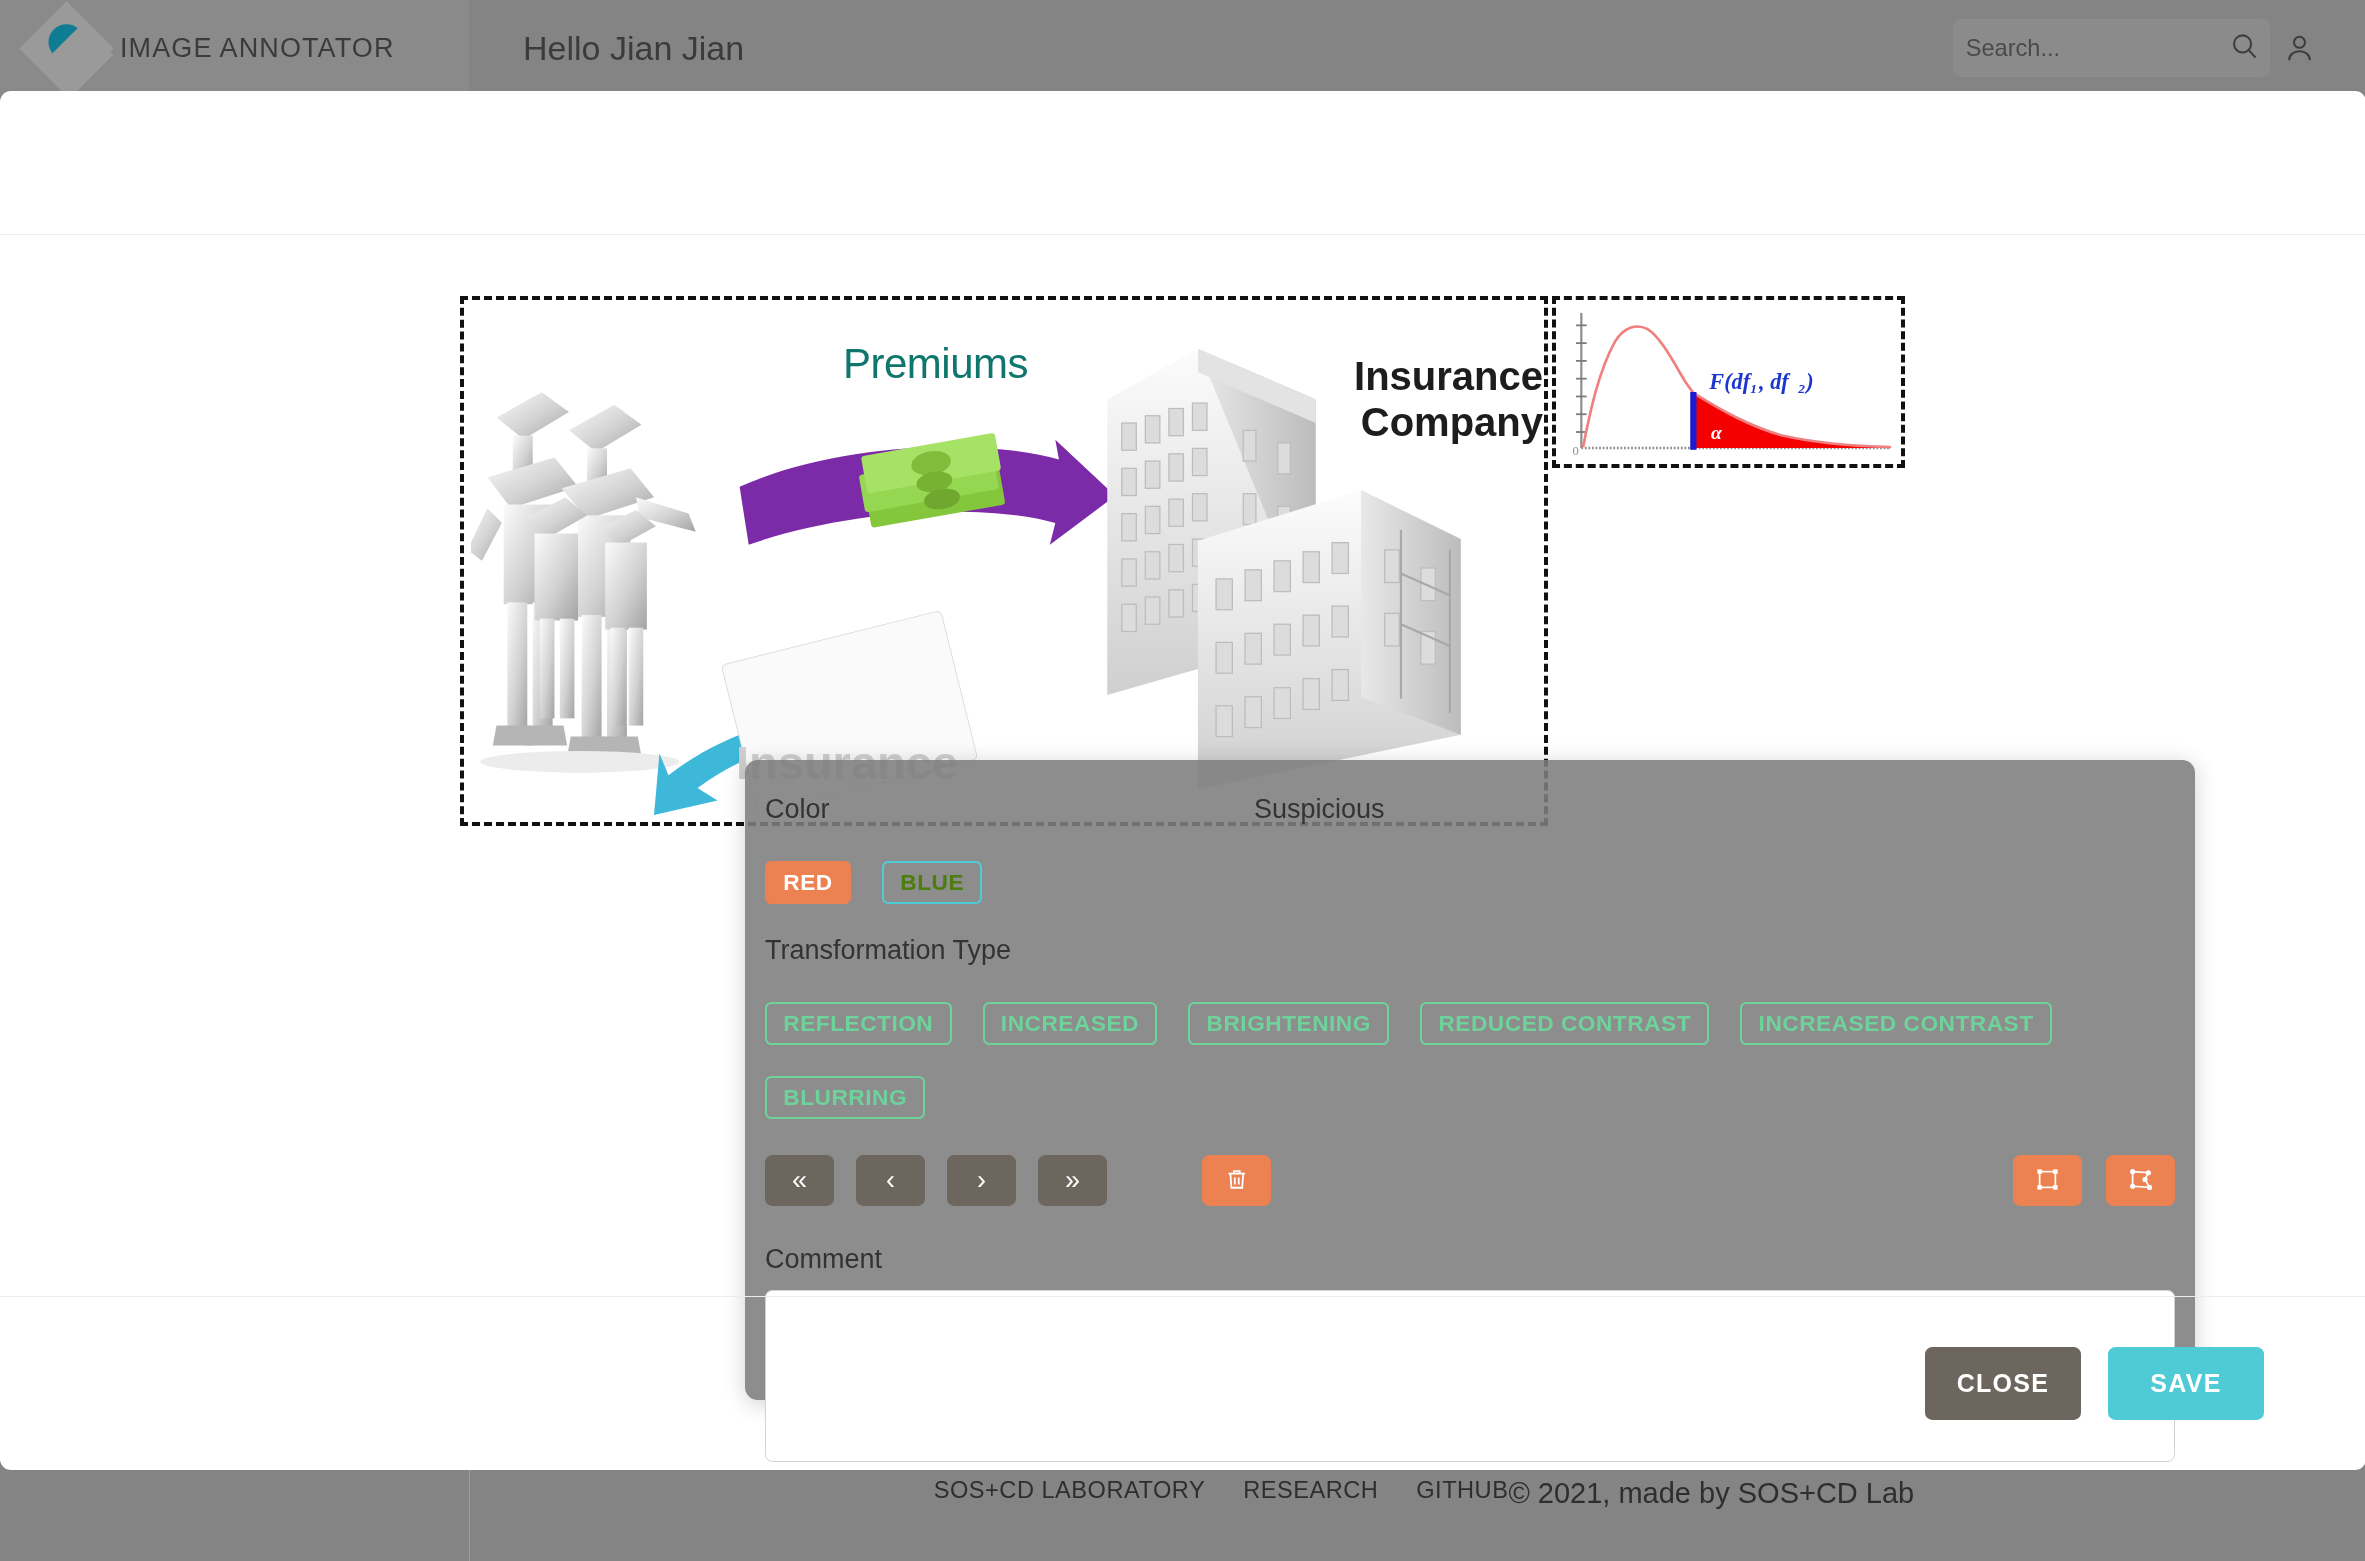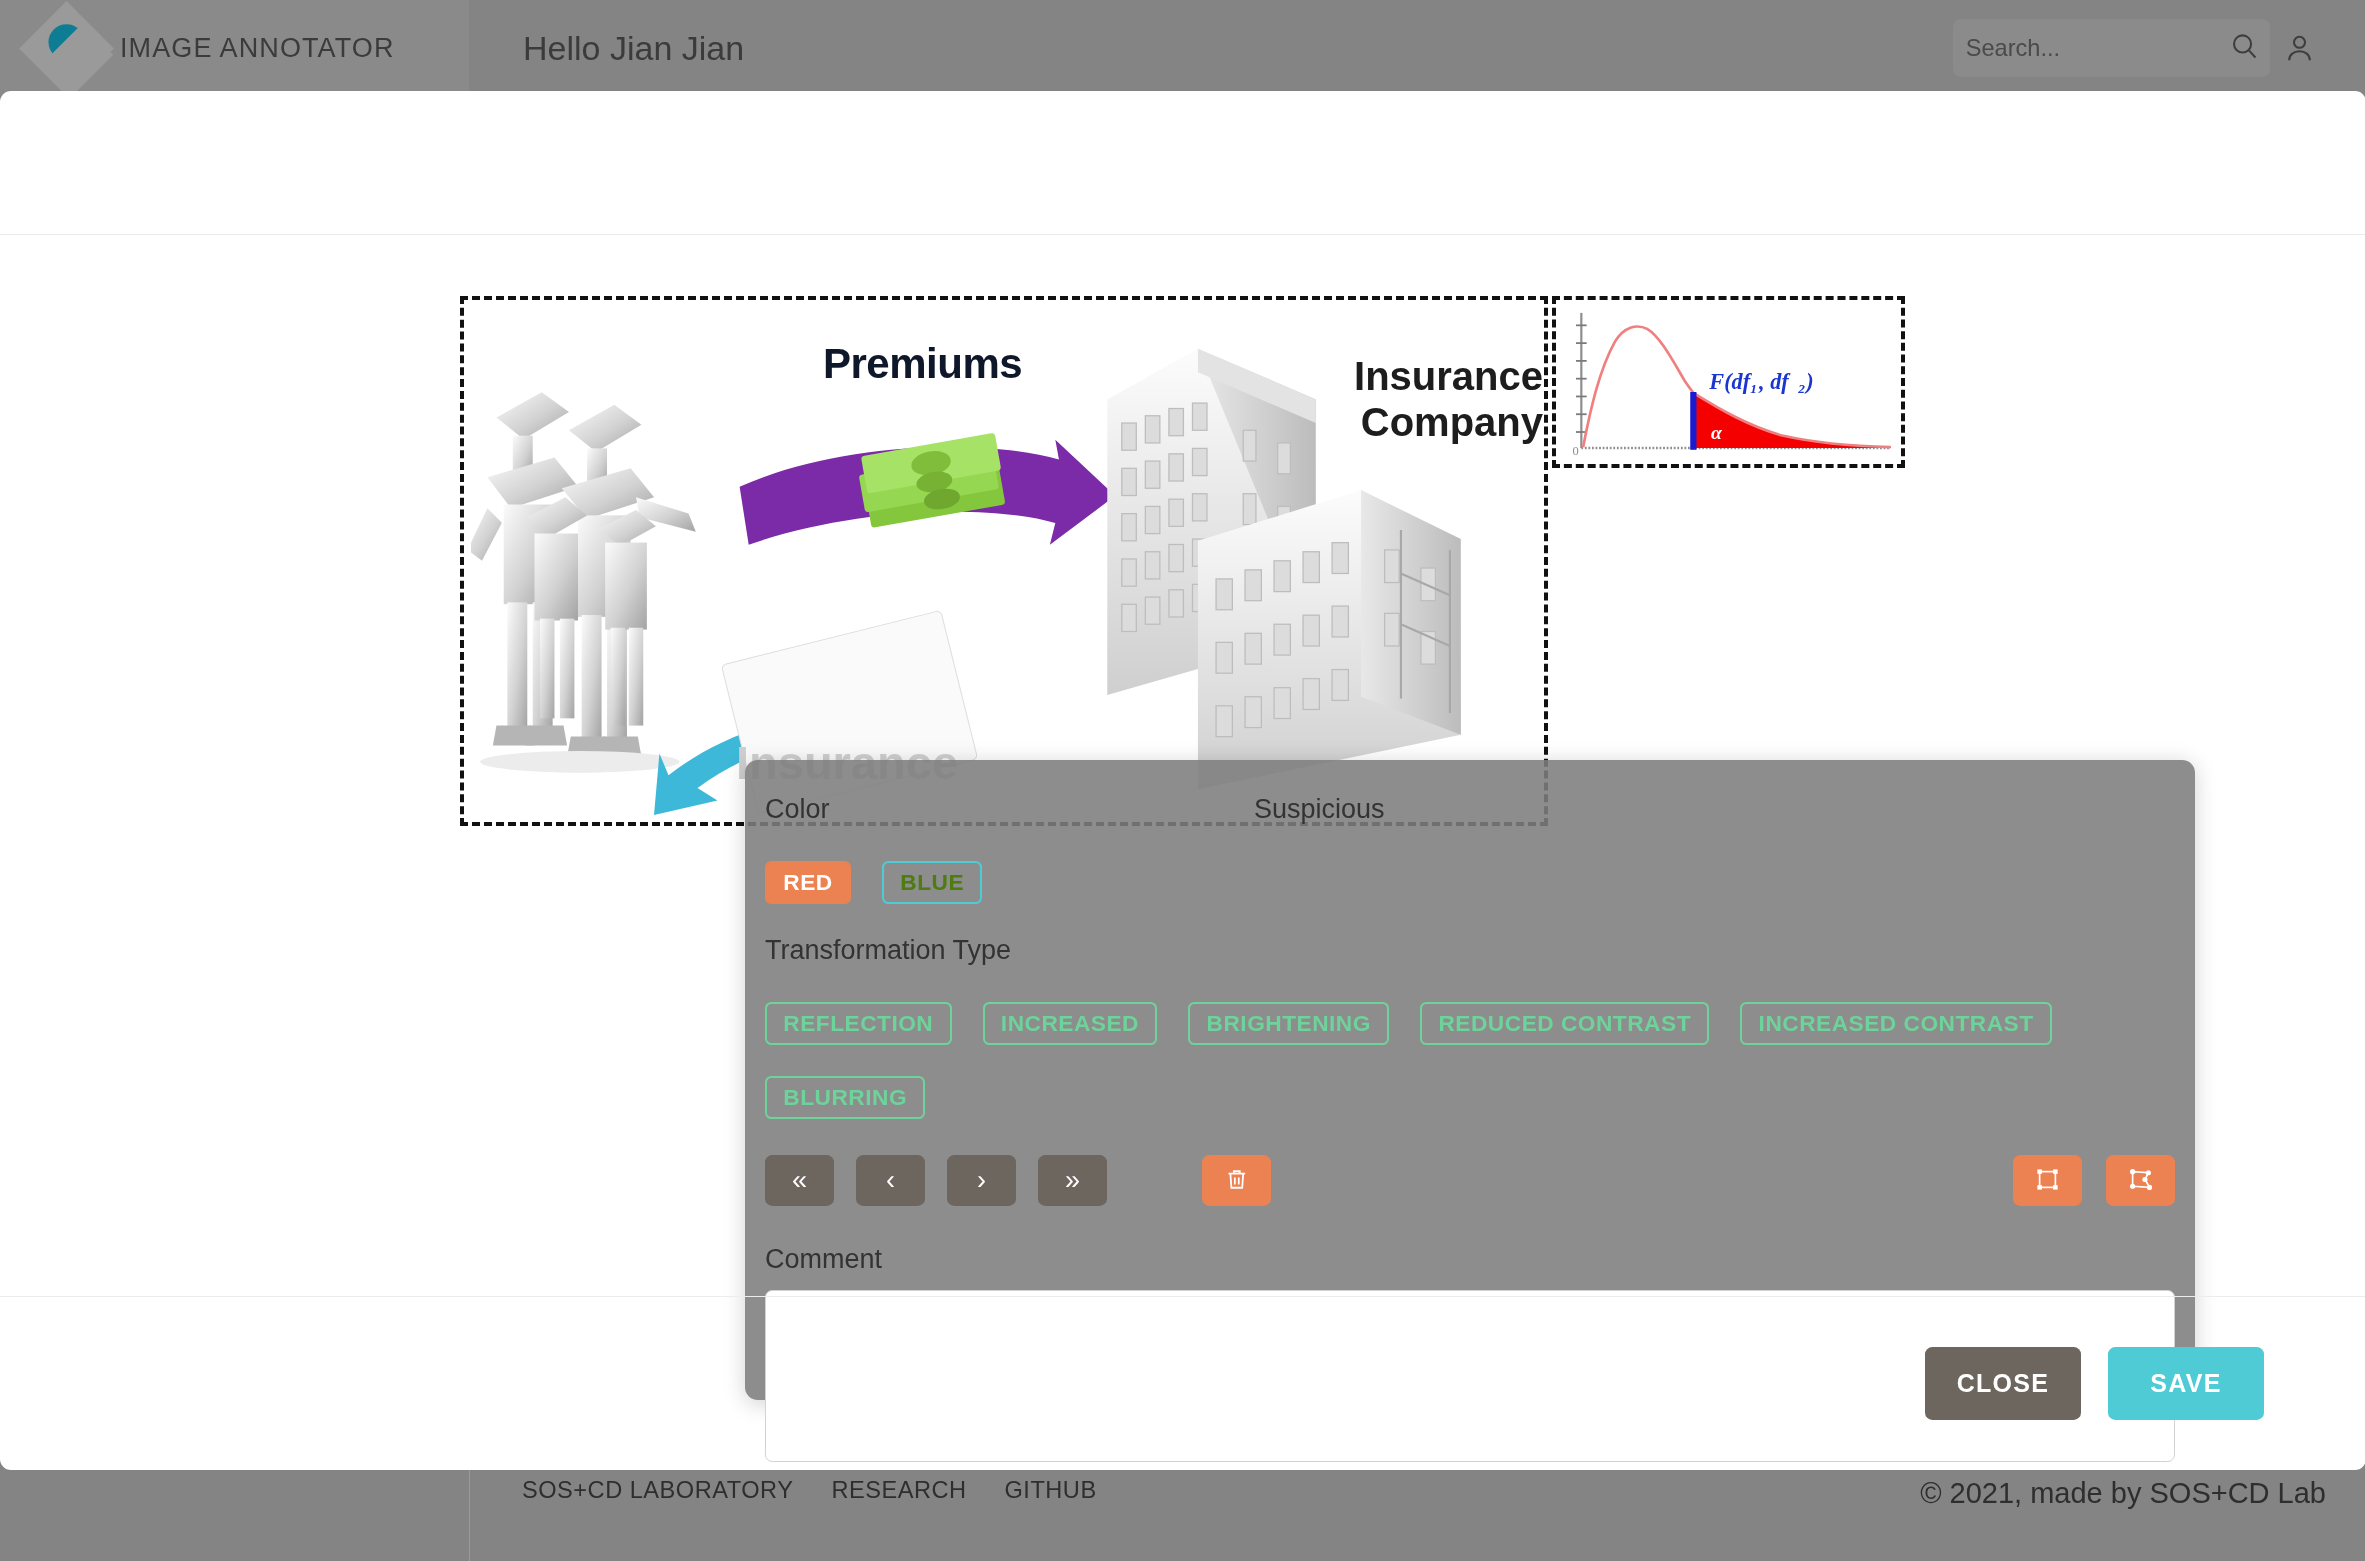--- a/index.html
+++ b/index.html
@@ -77,22 +77,22 @@
   .anno-box {
     position: absolute; border: 4.5px dashed #111; background: #fff;
   }
   .main-anno { left: 460px; top: 60px; width: 1088px; height: 530px; }
   .thumb-anno { left: 1552px; top: 60px; width: 353px; height: 172px; }
 
   
   .ill { position: absolute; inset: 0; overflow: hidden; background: #fff; }
   .people { position: absolute; left: 7.3px; top: 36px; width: 272px; height: 453px; }
   .premiums-txt {
-    position: absolute; left: 359px; top: 40px; font-size: 42px;
-    font-weight: bold; color: #0f172a; letter-spacing: -0.5px;
+    position: absolute; left: 379px; top: 40px; font-size: 42px;
+    font-weight: normal; color: #0f766e; letter-spacing: -0.5px;
   }
   .arrow-purple {
     position: absolute; left: 272px; top: 136px; width: 381px; height: 127px;
   }
   .money {
     position: absolute; left: 394px; top: 131px; width: 154px; height: 109px;
   }
   .building { position: absolute; }
   .insco-txt {
     position: absolute; left: 843px; top: 53px; font-size: 40px; line-height: 1.15;
@@ -176,21 +176,21 @@
     letter-spacing: 1.3px; cursor: pointer; font-family: "Liberation Sans", sans-serif;
   }
 
   
   .footer {
     position: absolute; left: 0; top: 1470px; width: 2366px; height: 92px;
     background: #848484; display: flex; align-items: flex-start;
   }
   .footer-left-pad { width: 469px; height: 92px; background: #848484; }
   .footer-inner {
-    flex: 1; display: flex; align-items: flex-start; justify-content: space-between;
+    flex: 1; display: flex; align-items: flex-start; justify-content: center;
     padding: 7.3px 40px 0 53px;
   }
   .footer-links { display: flex; gap: 38px; }
   .footer-link {
     font-size: 23.6px; color: #2e2e2e; text-decoration: none; letter-spacing: 0.5px;
     cursor: pointer;
   }
   .footer-copy { font-size: 29px; color: #2e2e2e; }
   .vdivider {
     position: absolute; left: 469px; top: 1470px; width: 0.9px; height: 92px;

